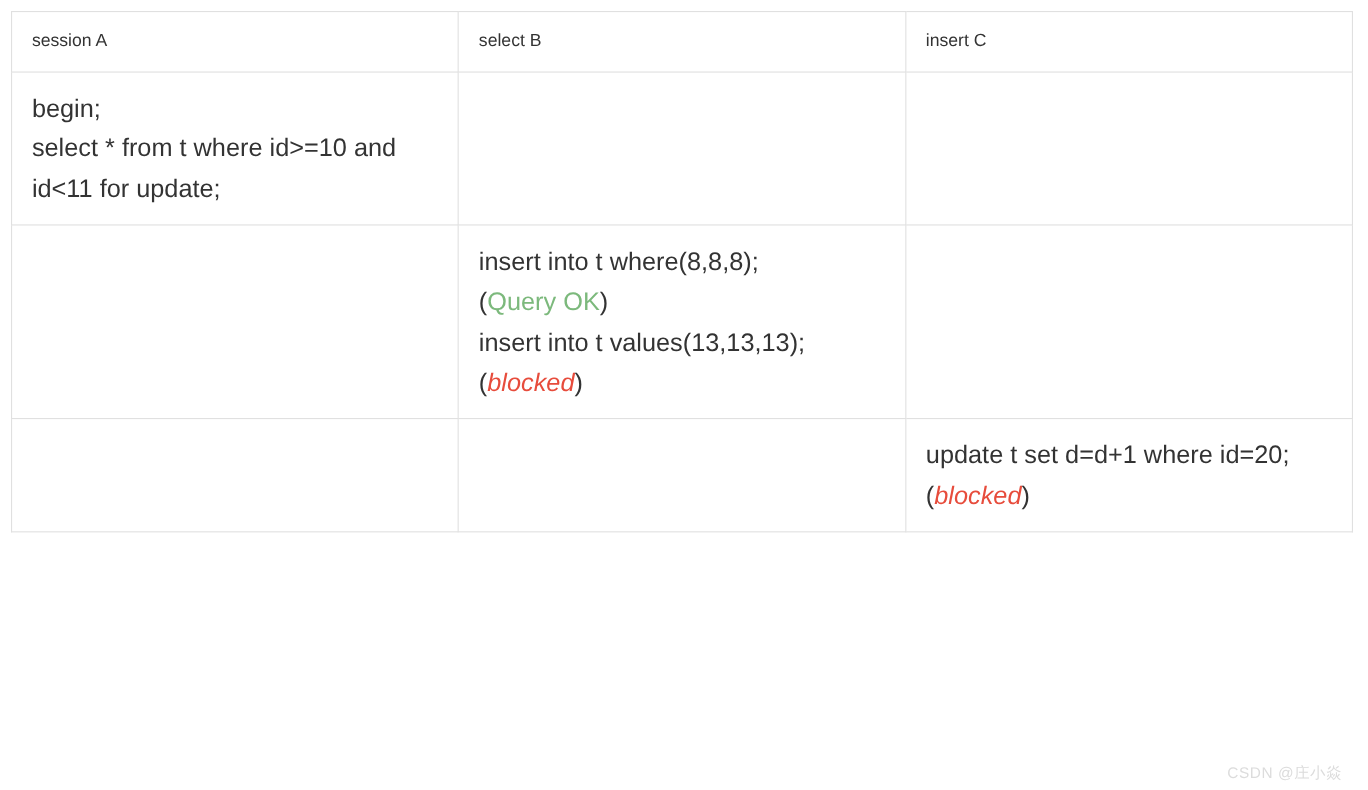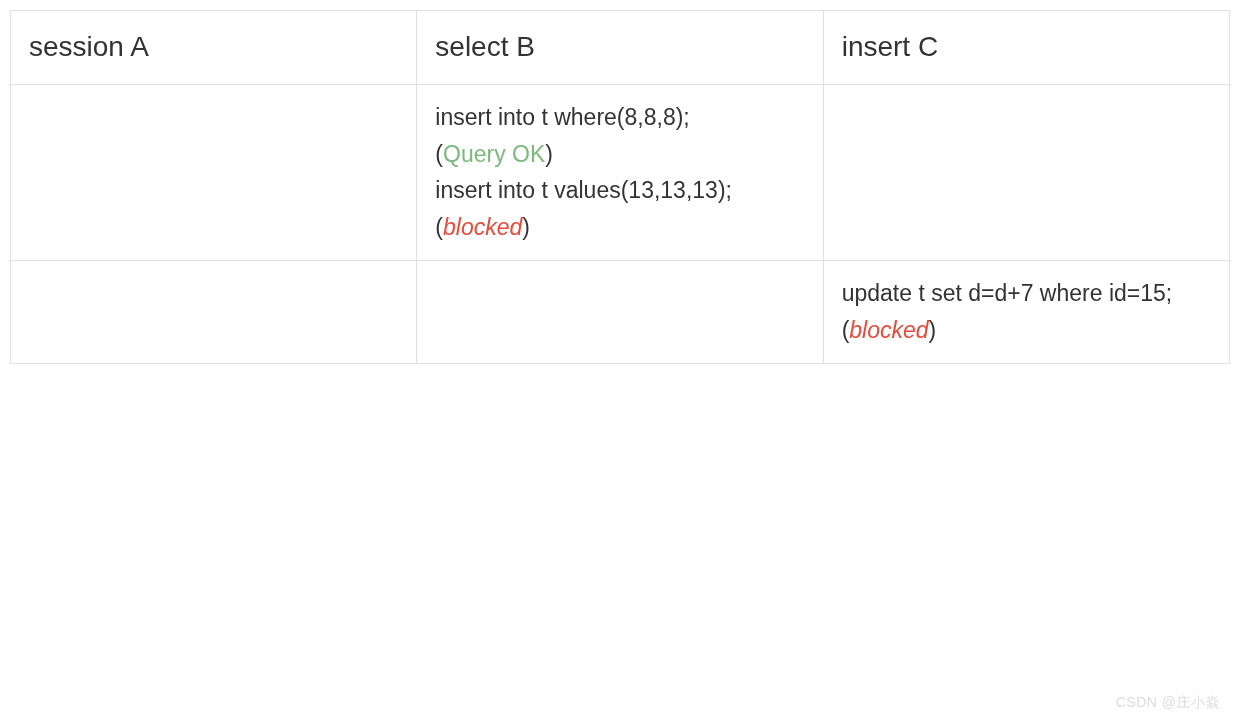--- a/index.html
+++ b/index.html
@@ -23,21 +23,21 @@
     td {
       border: 1px solid #e0e0e0;
       padding: 14px 18px;
       vertical-align: top;
       font-size: 23px;
       line-height: 1.6;
       color: #333333;
     }
     thead td {
       padding: 14px 18px;
-      font-size: 28px;
+      font-size: 16px;
       color: #333333;
     }
     .status-ok {
       color: #7cb97c;
       margin-top: 20px;
     }
     .status-blocked {
       color: #e74c3c;
       font-style: italic;
     }
@@ -56,36 +56,44 @@
 <table>
   <thead>
     <tr>
       <td>session A</td>
       <td>select B</td>
       <td>insert C</td>
     </tr>
   </thead>
   <tbody>
 
+    <tr>
+      <td>
+        <div>begin;</div>
+        <div>select * from t where id&gt;=10 and id&lt;11 for update;</div>
+      </td>
+      <td></td>
+      <td></td>
+    </tr>
 
     <tr>
       <td></td>
       <td>
         <div>insert into t where(8,8,8);</div>
         <div><span>(</span><span class="status-ok">Query OK</span><span>)</span></div>
         <div>insert into t values(13,13,13);</div>
         <div><span>(</span><span class="status-blocked">blocked</span><span>)</span></div>
       </td>
       <td></td>
     </tr>
 
     <tr>
       <td></td>
       <td></td>
       <td>
-        <div>update t set d=d+7 where id=15;</div>
+        <div>update t set d=d+1 where id=20;</div>
         <div><span>(</span><span class="status-blocked">blocked</span><span>)</span></div>
       </td>
     </tr>
   </tbody>
 </table>
 
 <div class="watermark">CSDN @庄小焱</div>
 
 </body></html>

